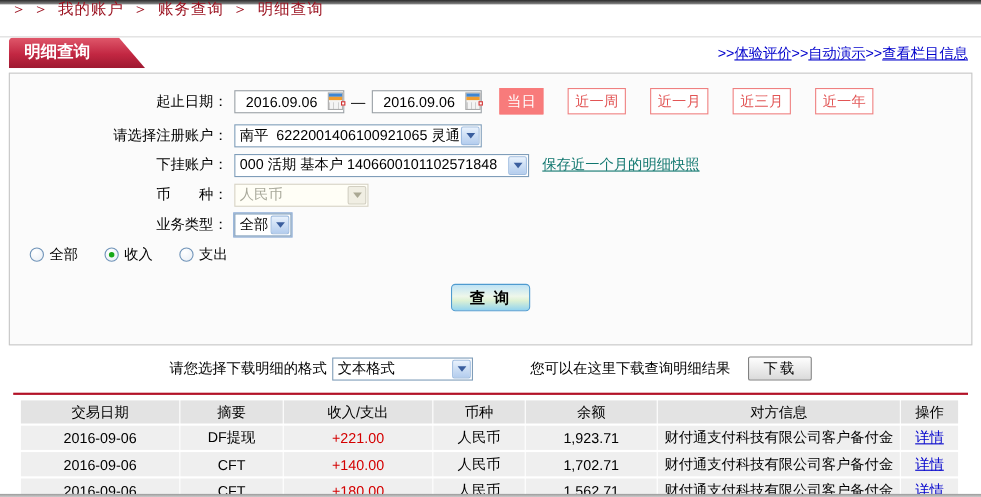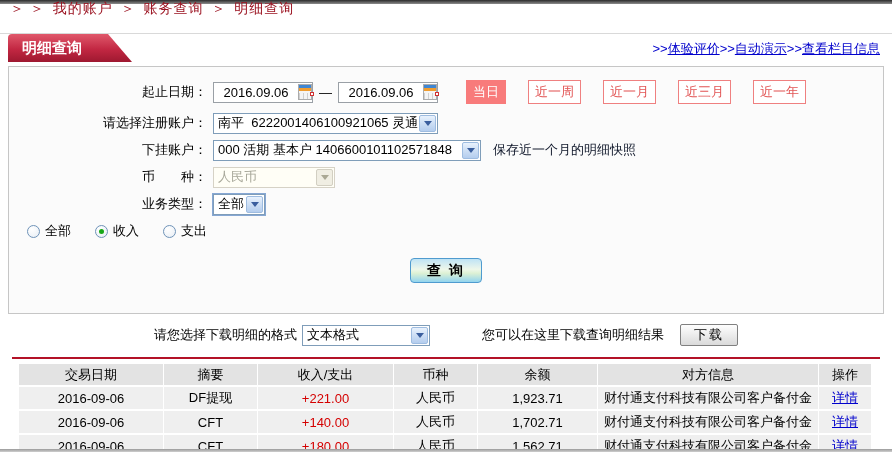--- a/index.html
+++ b/index.html
@@ -50,21 +50,21 @@
       #f4f4f4;cursor:pointer;}
   .cal-icon::before{content:"";position:absolute;top:0;left:0;right:0;height:3px;background:#3f86d2;}
   .cal-icon::after{content:"";position:absolute;top:3px;left:0;right:0;height:3px;background:#f09c2e;}
   .cal-red{position:absolute;bottom:3px;left:11px;width:4px;height:4px;box-sizing:border-box;
     border:1px solid #d03030;background:#fff;}
   .dash{margin:0 6px;}
 
   
   .qbtn{height:24px;line-height:22px;box-sizing:border-box;margin-left:22px;padding:0 6px;
     cursor:pointer;white-space:nowrap;}
-  .qbtn.first{margin-left:28px;}
+  .qbtn.first{margin-left:16px;}
   .qbtn.active{background:#f87b7b;border:1px solid #f87b7b;color:#fff;}
   .qbtn.outline{background:#fff;border:1px solid #ef8080;color:#e25555;}
 
   
   .select{display:flex;align-items:center;height:21px;box-sizing:border-box;
     border:1px solid #7f9db9;background:#fff;cursor:pointer;}
   .select .sval{flex:1;padding-left:4px;white-space:pre;overflow:hidden;}
   .sarrow{width:17px;height:17px;flex:none;margin:1px;box-sizing:border-box;border-radius:2px;
     border:1px solid #9ebce0;background:linear-gradient(180deg,#e9f2fd,#cfe0f5 45%,#b4cdee);
     display:flex;align-items:center;justify-content:center;}
@@ -72,21 +72,21 @@
     border-top:5px solid #3a5e9e;margin-top:5px;}
   .select.disabled{border-color:#d6d2c6;background:#fffef6;color:#a8a89a;cursor:default;}
   .select.disabled .sarrow{border-color:#d2cfc2;background:#f0eee3;}
   .select.disabled .sarrow::after{border-top-color:#aaa894;}
   .select.focus{box-shadow:0 0 0 1px #86a7d4;}
   .w-reg{width:225px;}
   .w-sub{width:268px;}
   .w-cur{width:122px;}
   .w-biz{width:52px;}
   .w-fmt{width:128px;gap:43px;}
-  .snap-link{margin-left:12px;color:#0f172a;cursor:pointer;}
+  .snap-link{margin-left:12px;color:#0f766e;text-decoration:underline;cursor:pointer;}
 
   
   .radio-opt{display:flex;align-items:center;margin-right:24px;}
   .radio{width:13px;height:13px;box-sizing:border-box;border-radius:50%;position:relative;
     border:1px solid #6f93b8;background:radial-gradient(circle at 35% 30%,#ffffff,#e7edf4);cursor:pointer;}
   .radio.checked::after{content:"";position:absolute;top:3px;left:3px;right:3px;bottom:3px;
     border-radius:50%;background:#17a817;}
   .rlabel{margin-left:5px;}
 
   

